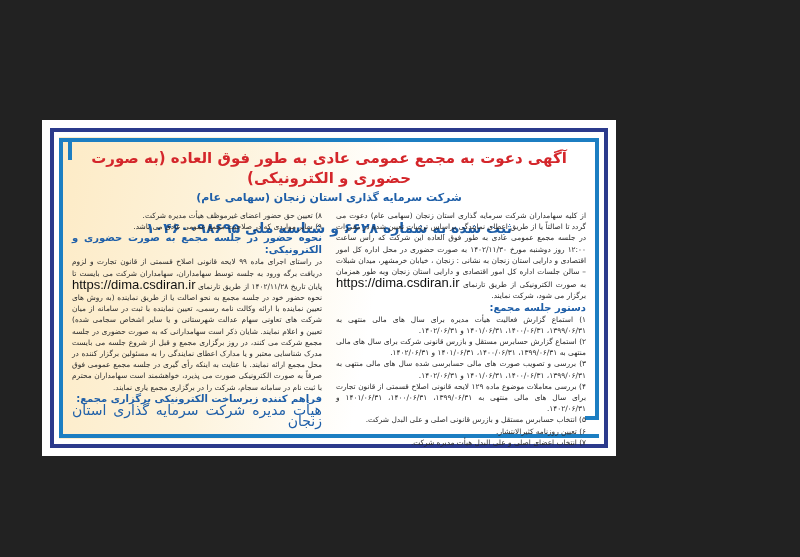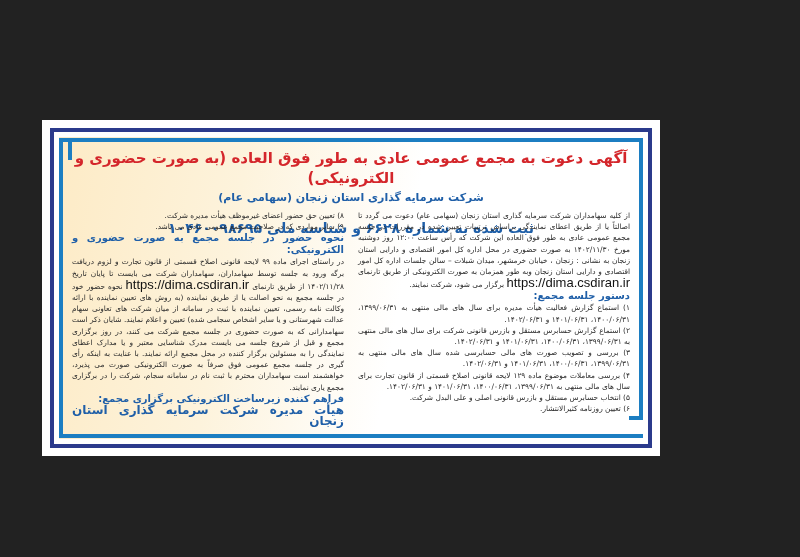--- a/index.html
+++ b/index.html
@@ -1,21 +1,21 @@
 <!DOCTYPE html>
 <html><head>
 <meta charset="utf-8">
 <style>
   html, body { margin:0; padding:0; }
   body {
     width:800px; height:557px; background:#222222; position:relative; overflow:hidden;
     font-family: "DejaVu Sans", sans-serif;
   }
   .notice {
-    position:absolute; left:42px; top:120px; width:618px; height:336px;
+    position:absolute; left:42px; top:120px; width:574px; height:336px;
     background:#ffffff;
   }
   .navy-frame {
     position:absolute; left:8px; top:8px; right:8px; bottom:8px;
     border:4px solid #2b3a8c;
   }
   .inner-area {
     position:absolute; left:17px; top:17px; right:17px; bottom:17px;
     background: linear-gradient(100deg, #fdebc6 0%, #fdf3dc 30%, #ffffff 58%, #ffffff 100%);
   }
@@ -32,21 +32,21 @@
   }
   .subtitle { text-align:center; color:#1f5fa8; font-weight:bold; font-size:11px; line-height:15px; margin:2px 0 16px; }
   .reg { text-align:center; color:#1f5fa8; font-weight:bold; font-size:14px; line-height:14px; margin:9px; }
 
   .cols { position:absolute; top:62px; left:0; right:0; bottom:0; display:flex; flex-direction:row; gap:14px; }
   .col { flex:1; font-size:7.4px; line-height:11.2px; color:#2a2a2a; text-align:justify; }
   .col p { margin:0; }
   .sec-head { color:#1f5fa8; font-weight:bold; font-size:10px; line-height:12px; margin:2px 0 0; }
   .agenda-item { margin:0; }
   .url { font-family:"Liberation Sans", sans-serif; font-size:13px; color:#111; direction:ltr; unicode-bidi:embed; }
-  .signature { color:#1f5fa8; font-weight:bold; font-size:12px; margin-top:6px; }
+  .signature { color:#1f5fa8; font-weight:normal; font-size:14px; margin-top:6px; }
 </style>
 </head>
 <body>
 
 <div class="notice">
   <div class="navy-frame"></div>
   <div class="inner-area"></div>
   <div class="blue-bar-top"></div>
   <div class="blue-bar-bottom"></div>
   <div class="blue-bar-left"></div>
@@ -67,20 +67,21 @@
           <span class="url">https://dima.csdiran.ir</span>
           <span>برگزار می شود، شرکت نمایند.</span>
         </p>
         <p class="sec-head">دستور جلسه مجمع:</p>
         <p class="agenda-item">۱) استماع گزارش فعالیت هیأت مدیره برای سال های مالی منتهی به ۱۳۹۹/۰۶/۳۱، ۱۴۰۰/۰۶/۳۱، ۱۴۰۱/۰۶/۳۱ و ۱۴۰۲/۰۶/۳۱.</p>
         <p class="agenda-item">۲) استماع گزارش حسابرس مستقل و بازرس قانونی شرکت برای سال های مالی منتهی به ۱۳۹۹/۰۶/۳۱، ۱۴۰۰/۰۶/۳۱، ۱۴۰۱/۰۶/۳۱ و ۱۴۰۲/۰۶/۳۱.</p>
         <p class="agenda-item">۳) بررسی و تصویب صورت های مالی حسابرسی شده سال های مالی منتهی به ۱۳۹۹/۰۶/۳۱، ۱۴۰۰/۰۶/۳۱، ۱۴۰۱/۰۶/۳۱ و ۱۴۰۲/۰۶/۳۱.</p>
         <p class="agenda-item">۴) بررسی معاملات موضوع ماده ۱۲۹ لایحه قانونی اصلاح قسمتی از قانون تجارت برای سال های مالی منتهی به ۱۳۹۹/۰۶/۳۱، ۱۴۰۰/۰۶/۳۱، ۱۴۰۱/۰۶/۳۱ و ۱۴۰۲/۰۶/۳۱.</p>
         <p class="agenda-item">۵) انتخاب حسابرس مستقل و بازرس قانونی اصلی و علی البدل شرکت.</p>
         <p class="agenda-item">۶) تعیین روزنامه کثیرالانتشار.</p>
+        <p class="agenda-item">۷) انتخاب اعضای اصلی و علی البدل هیأت مدیره شرکت.</p>
       </div>
 
       <div class="col">
         <p class="agenda-item">۸) تعیین حق حضور اعضای غیرموظف هیأت مدیره شرکت.</p>
         <p class="agenda-item">۹) سایر مواردی که در صلاحیت مجمع عمومی عادی می باشد.</p>
         <p class="sec-head">نحوه حضور در جلسه مجمع به صورت حضوری و الکترونیکی:</p>
         <p>
           <span>در راستای اجرای ماده ۹۹ لایحه قانونی اصلاح قسمتی از قانون تجارت و لزوم دریافت برگه ورود به جلسه توسط سهامداران، سهامداران شرکت می بایست تا پایان تاریخ ۱۴۰۲/۱۱/۲۸ از طریق تارنمای</span>
           <span class="url">https://dima.csdiran.ir</span>
           <span>نحوه حضور خود در جلسه مجمع به نحو اصالت یا از طریق نماینده (به روش های تعیین نماینده با ارائه وکالت نامه رسمی، تعیین نماینده با ثبت در سامانه از میان شرکت های تعاونی سهام عدالت شهرستانی و یا سایر اشخاص سجامی شده) تعیین و اعلام نمایند. شایان ذکر است سهامدارانی که به صورت حضوری در جلسه مجمع شرکت می کنند، در روز برگزاری مجمع و قبل از شروع جلسه می بایست مدرک شناسایی معتبر و یا مدارک اعطای نمایندگی را به مسئولین برگزار کننده در محل مجمع ارائه نمایند. با عنایت به اینکه رأی گیری در جلسه مجمع عمومی فوق صرفاً به صورت الکترونیکی صورت می پذیرد، خواهشمند است سهامداران محترم با ثبت نام در سامانه سجام، شرکت را در برگزاری مجمع یاری نمایند.</span>

